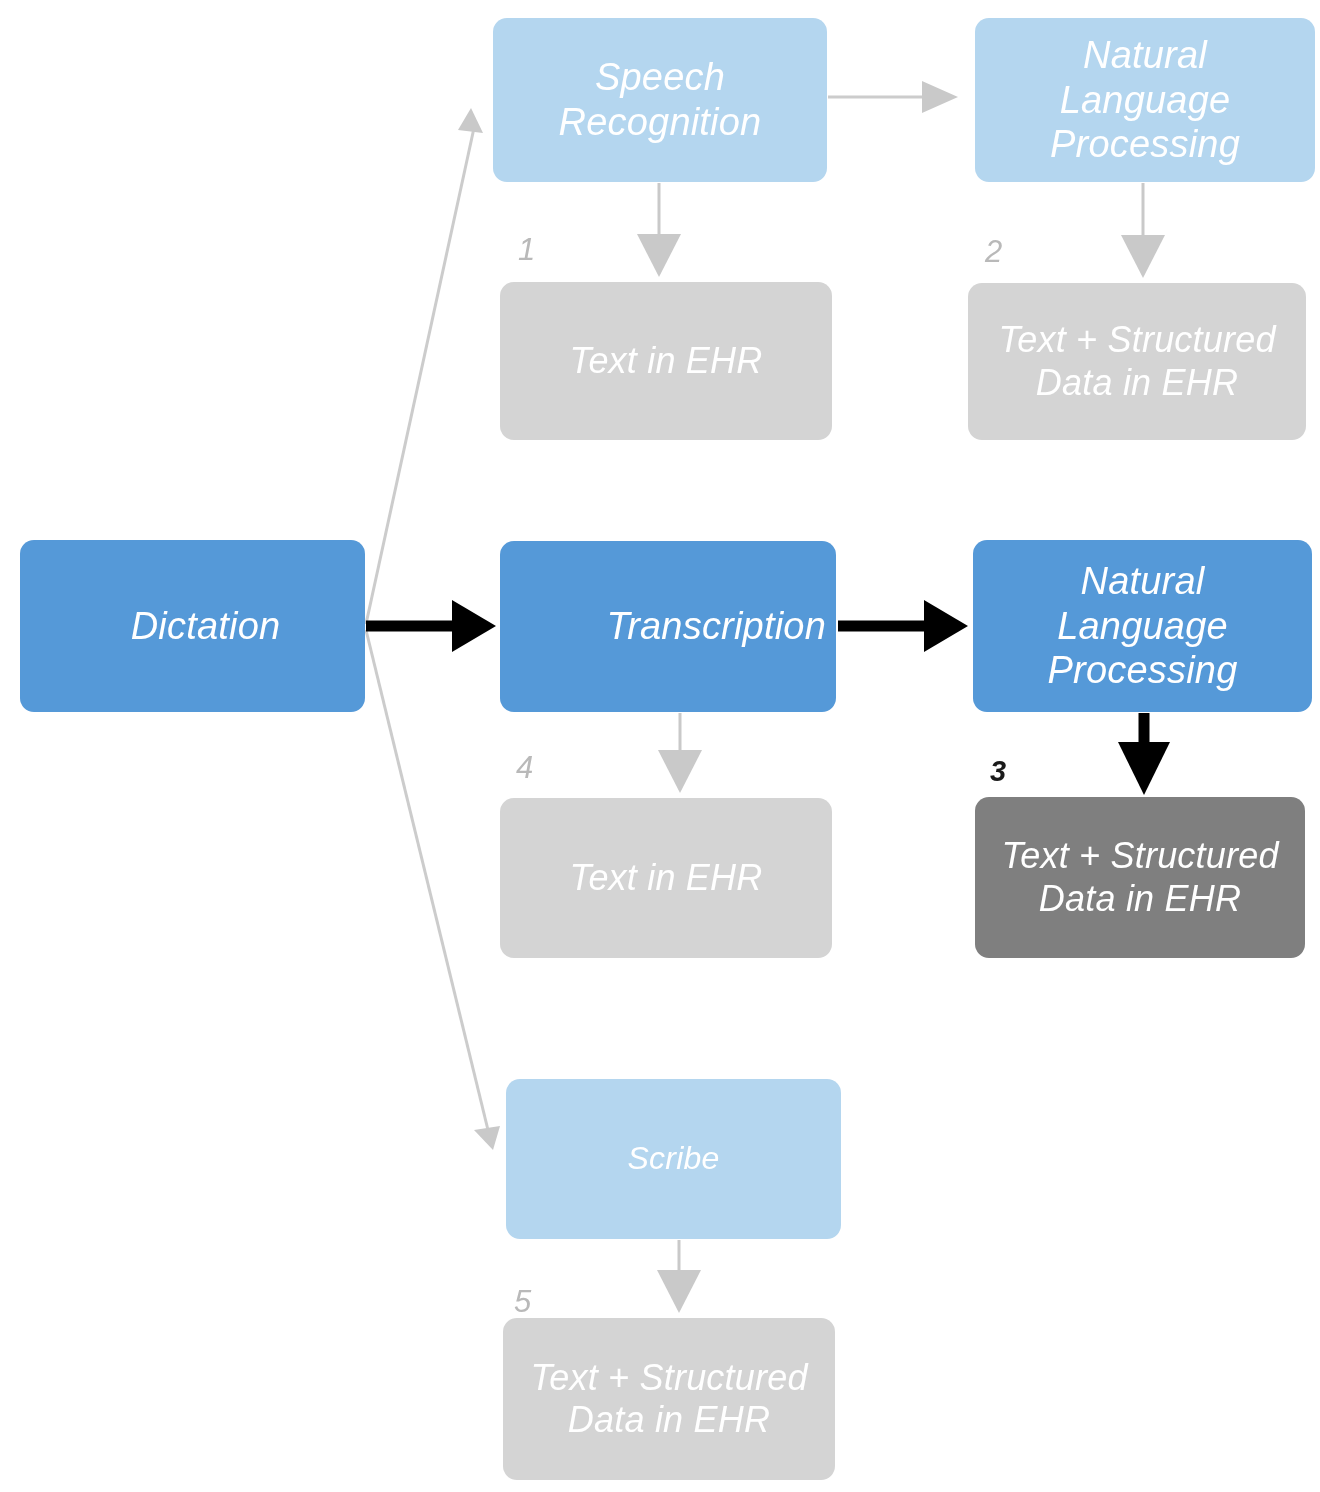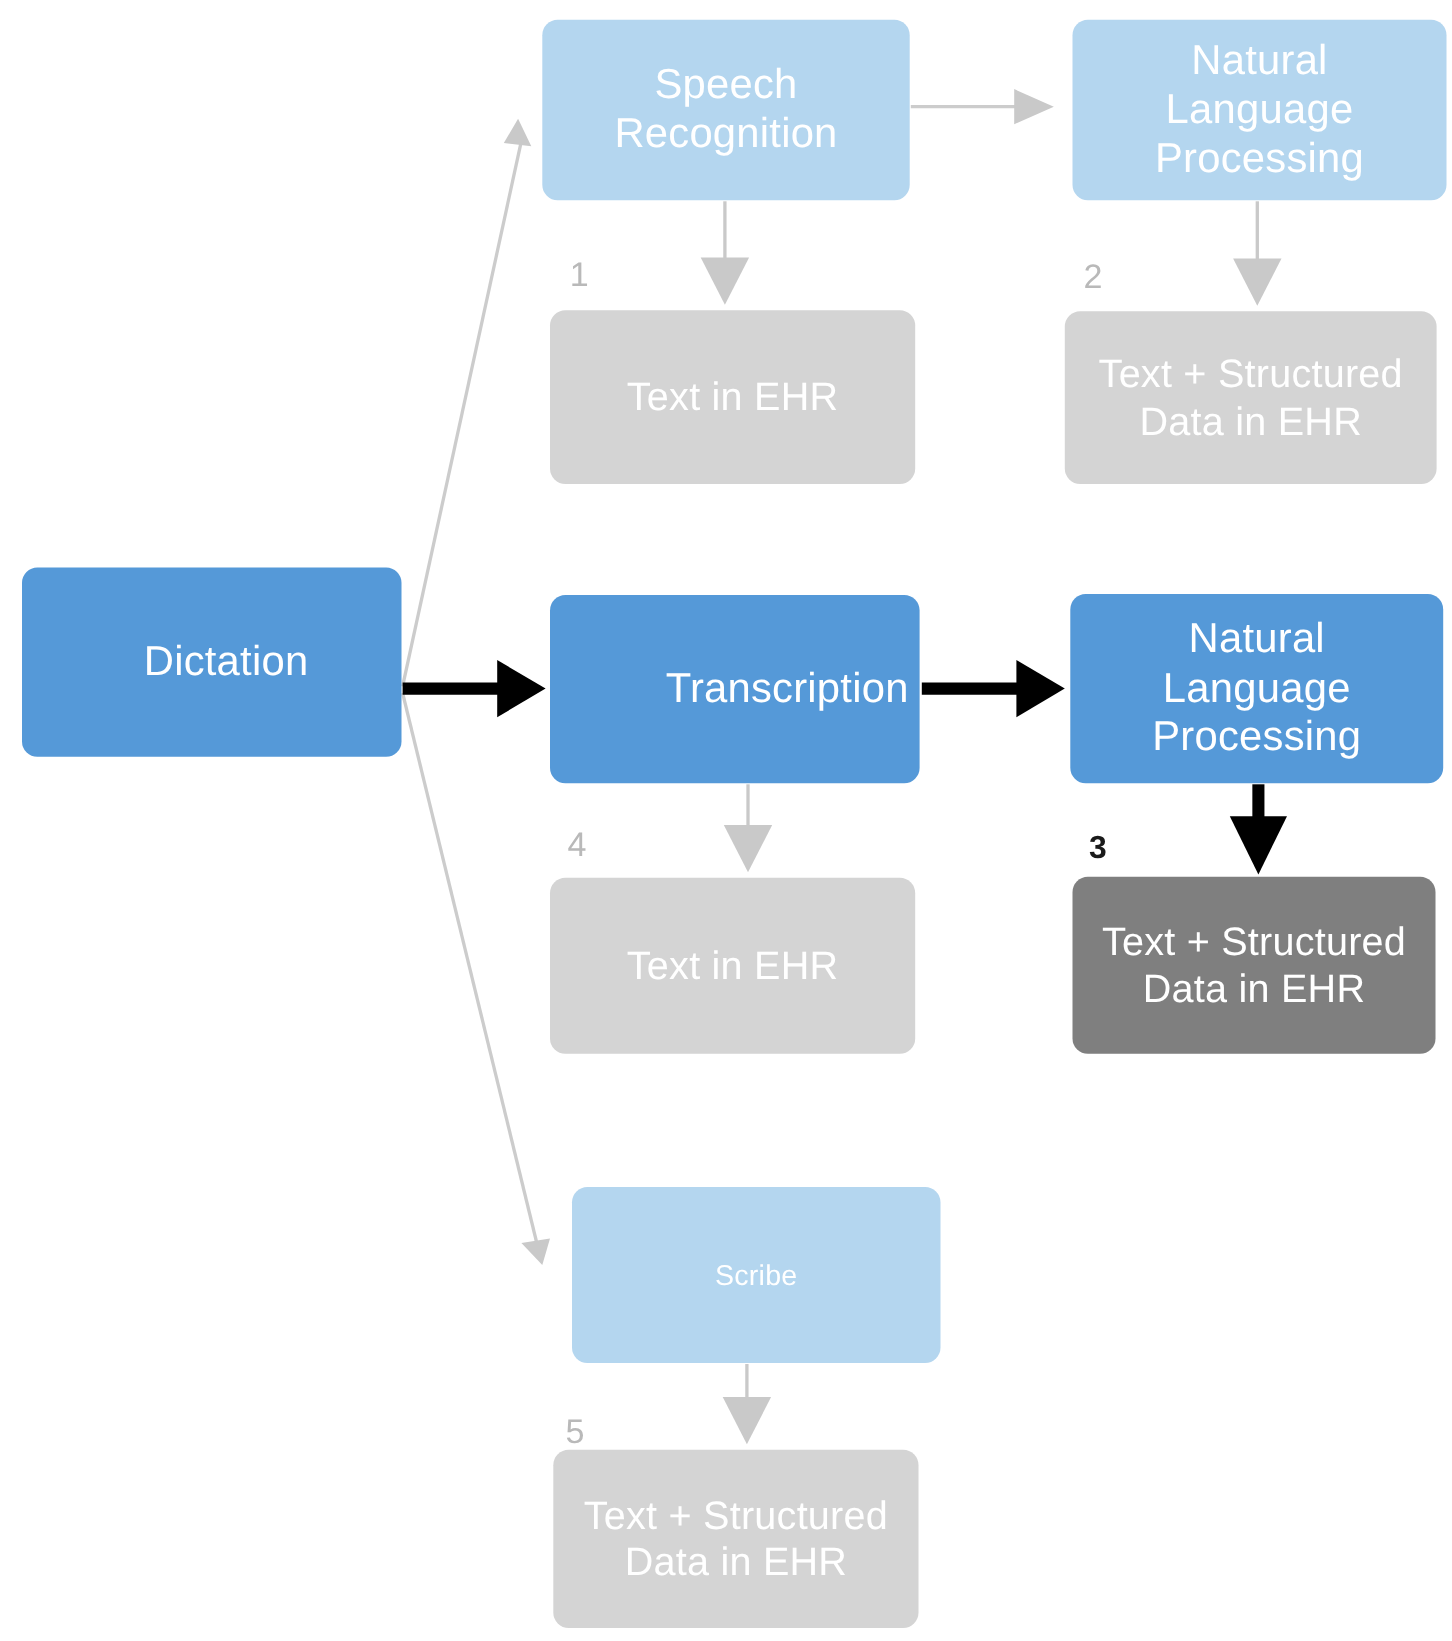--- a/index.html
+++ b/index.html
@@ -9,20 +9,21 @@
   }
   body {
     font-family: "Liberation Sans", sans-serif;
   }
   #canvas {
     position: relative;
     width: 1320px;
     height: 1492px;
     background: #ffffff;
     overflow: hidden;
+    font-style: italic;
   }
   #edges {
     position: absolute;
     left: 0;
     top: 0;
     width: 1320px;
     height: 1492px;
     pointer-events: none;
   }
   .node {
@@ -122,39 +123,39 @@
 Language
 Processing</span>
       </div>
       <div class="node gray-light" style="left: 500px; top: 282px; width: 332px; height: 158px; font-size: 36px;">
         <span class="node-label">Text in EHR</span>
       </div>
       <div class="node gray-light" style="left: 968px; top: 283px; width: 338px; height: 157px; font-size: 36px;">
         <span class="node-label">Text + Structured
 Data in EHR</span>
       </div>
-      <div class="node blue-dark" style="left: 20px; top: 516px; width: 345px; height: 172px; font-size: 38px; padding-left: 36px;">
+      <div class="node blue-dark" style="left: 20px; top: 540px; width: 345px; height: 172px; font-size: 38px; padding-left: 36px;">
         <span class="node-label">Dictation</span>
       </div>
       <div class="node blue-dark" style="left: 500px; top: 541px; width: 336px; height: 171px; font-size: 38px; justify-content: flex-end;">
         <span class="node-label">Transcription</span>
       </div>
       <div class="node blue-dark" style="left: 973px; top: 540px; width: 339px; height: 172px; font-size: 38px;">
         <span class="node-label">Natural
 Language
 Processing</span>
       </div>
       <div class="node gray-light" style="left: 500px; top: 798px; width: 332px; height: 160px; font-size: 36px;">
         <span class="node-label">Text in EHR</span>
       </div>
       <div class="node gray-dark" style="left: 975px; top: 797px; width: 330px; height: 161px; font-size: 36px;">
         <span class="node-label">Text + Structured
 Data in EHR</span>
       </div>
-      <div class="node blue-light" style="left: 520px; top: 1079px; width: 335px; height: 160px; font-size: 26px;">
+      <div class="node blue-light" style="left: 506px; top: 1079px; width: 335px; height: 160px; font-size: 32px;">
         <span class="node-label">Scribe</span>
       </div>
       <div class="node gray-light" style="left: 503px; top: 1318px; width: 332px; height: 162px; font-size: 36px;">
         <span class="node-label">Text + Structured
 Data in EHR</span>
       </div>
     </div>
   <div id="num-host">
       <div class="step-num" style="left: 518px; top: 234px;">1</div>
       <div class="step-num" style="left: 985px; top: 236px;">2</div>

